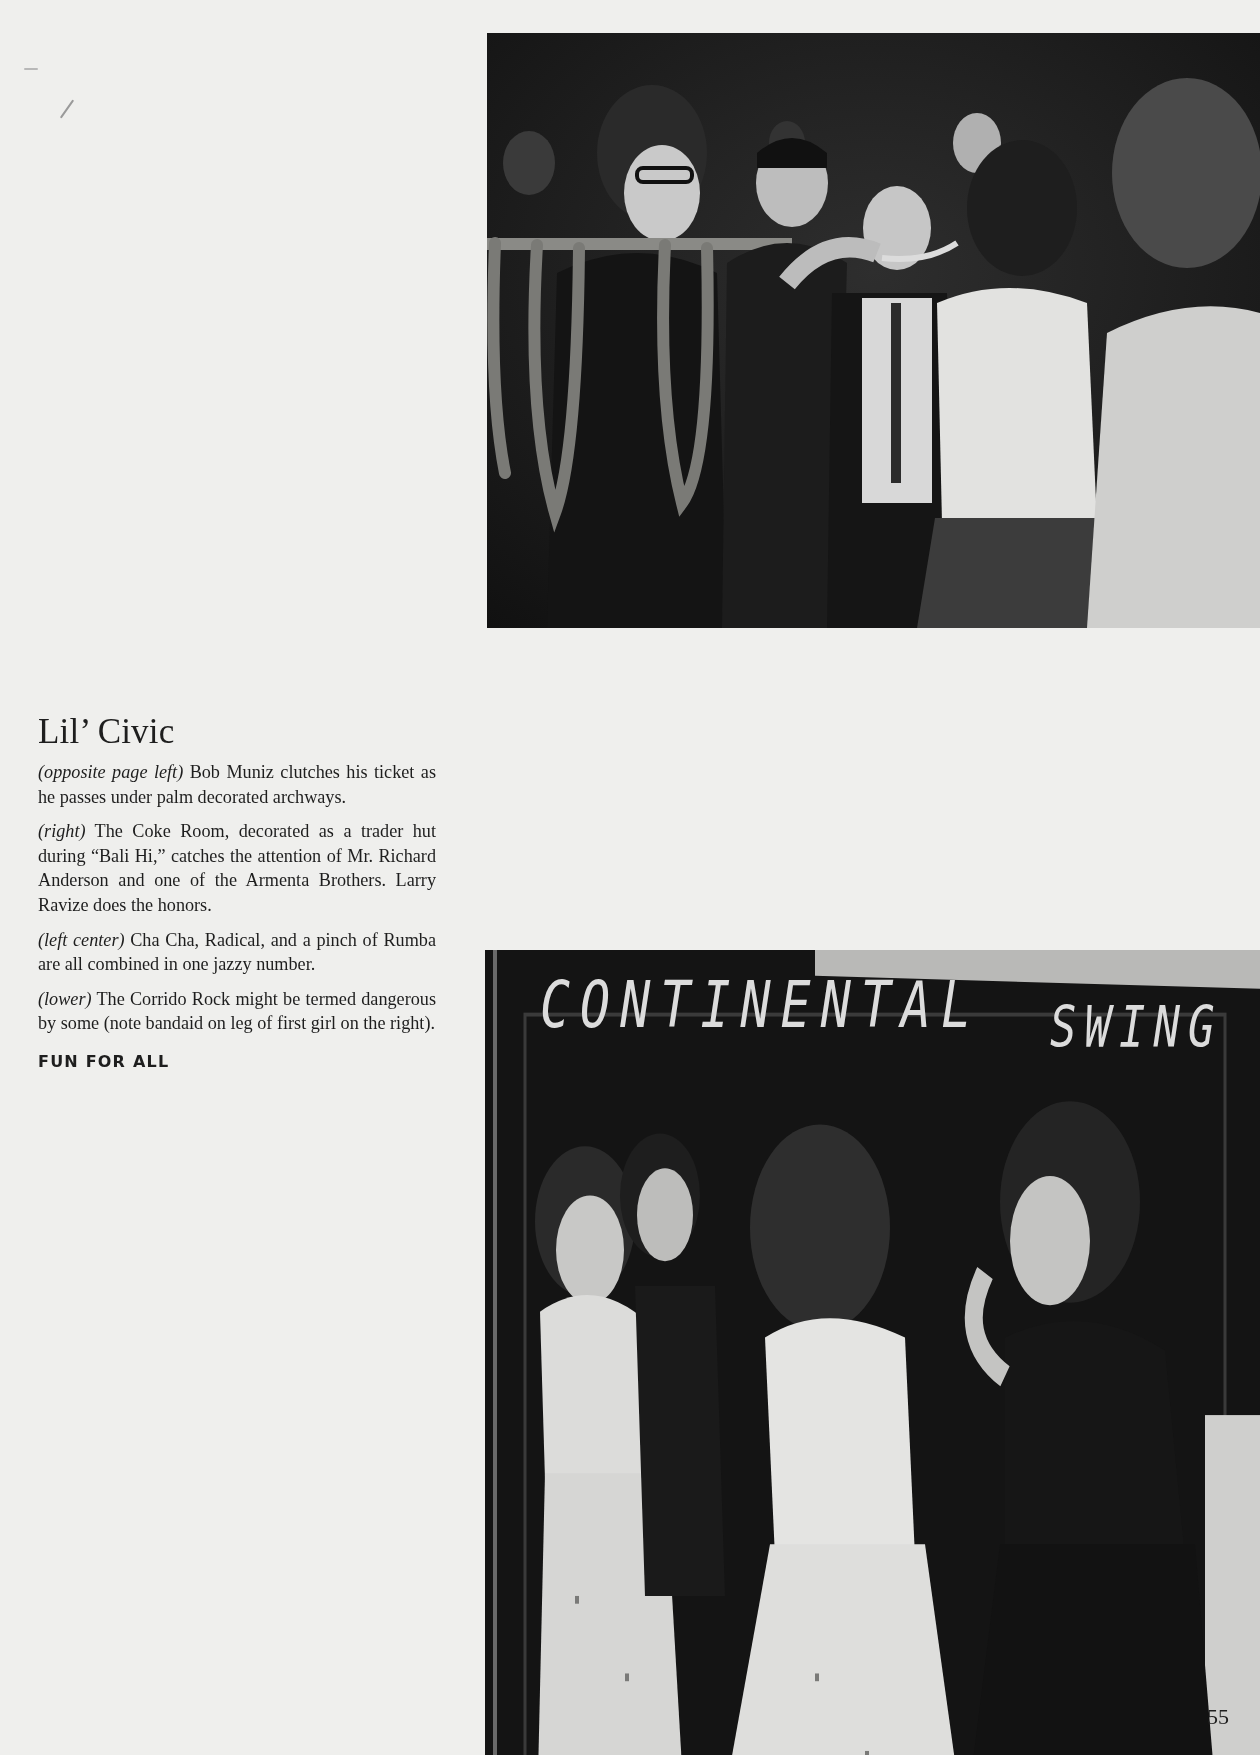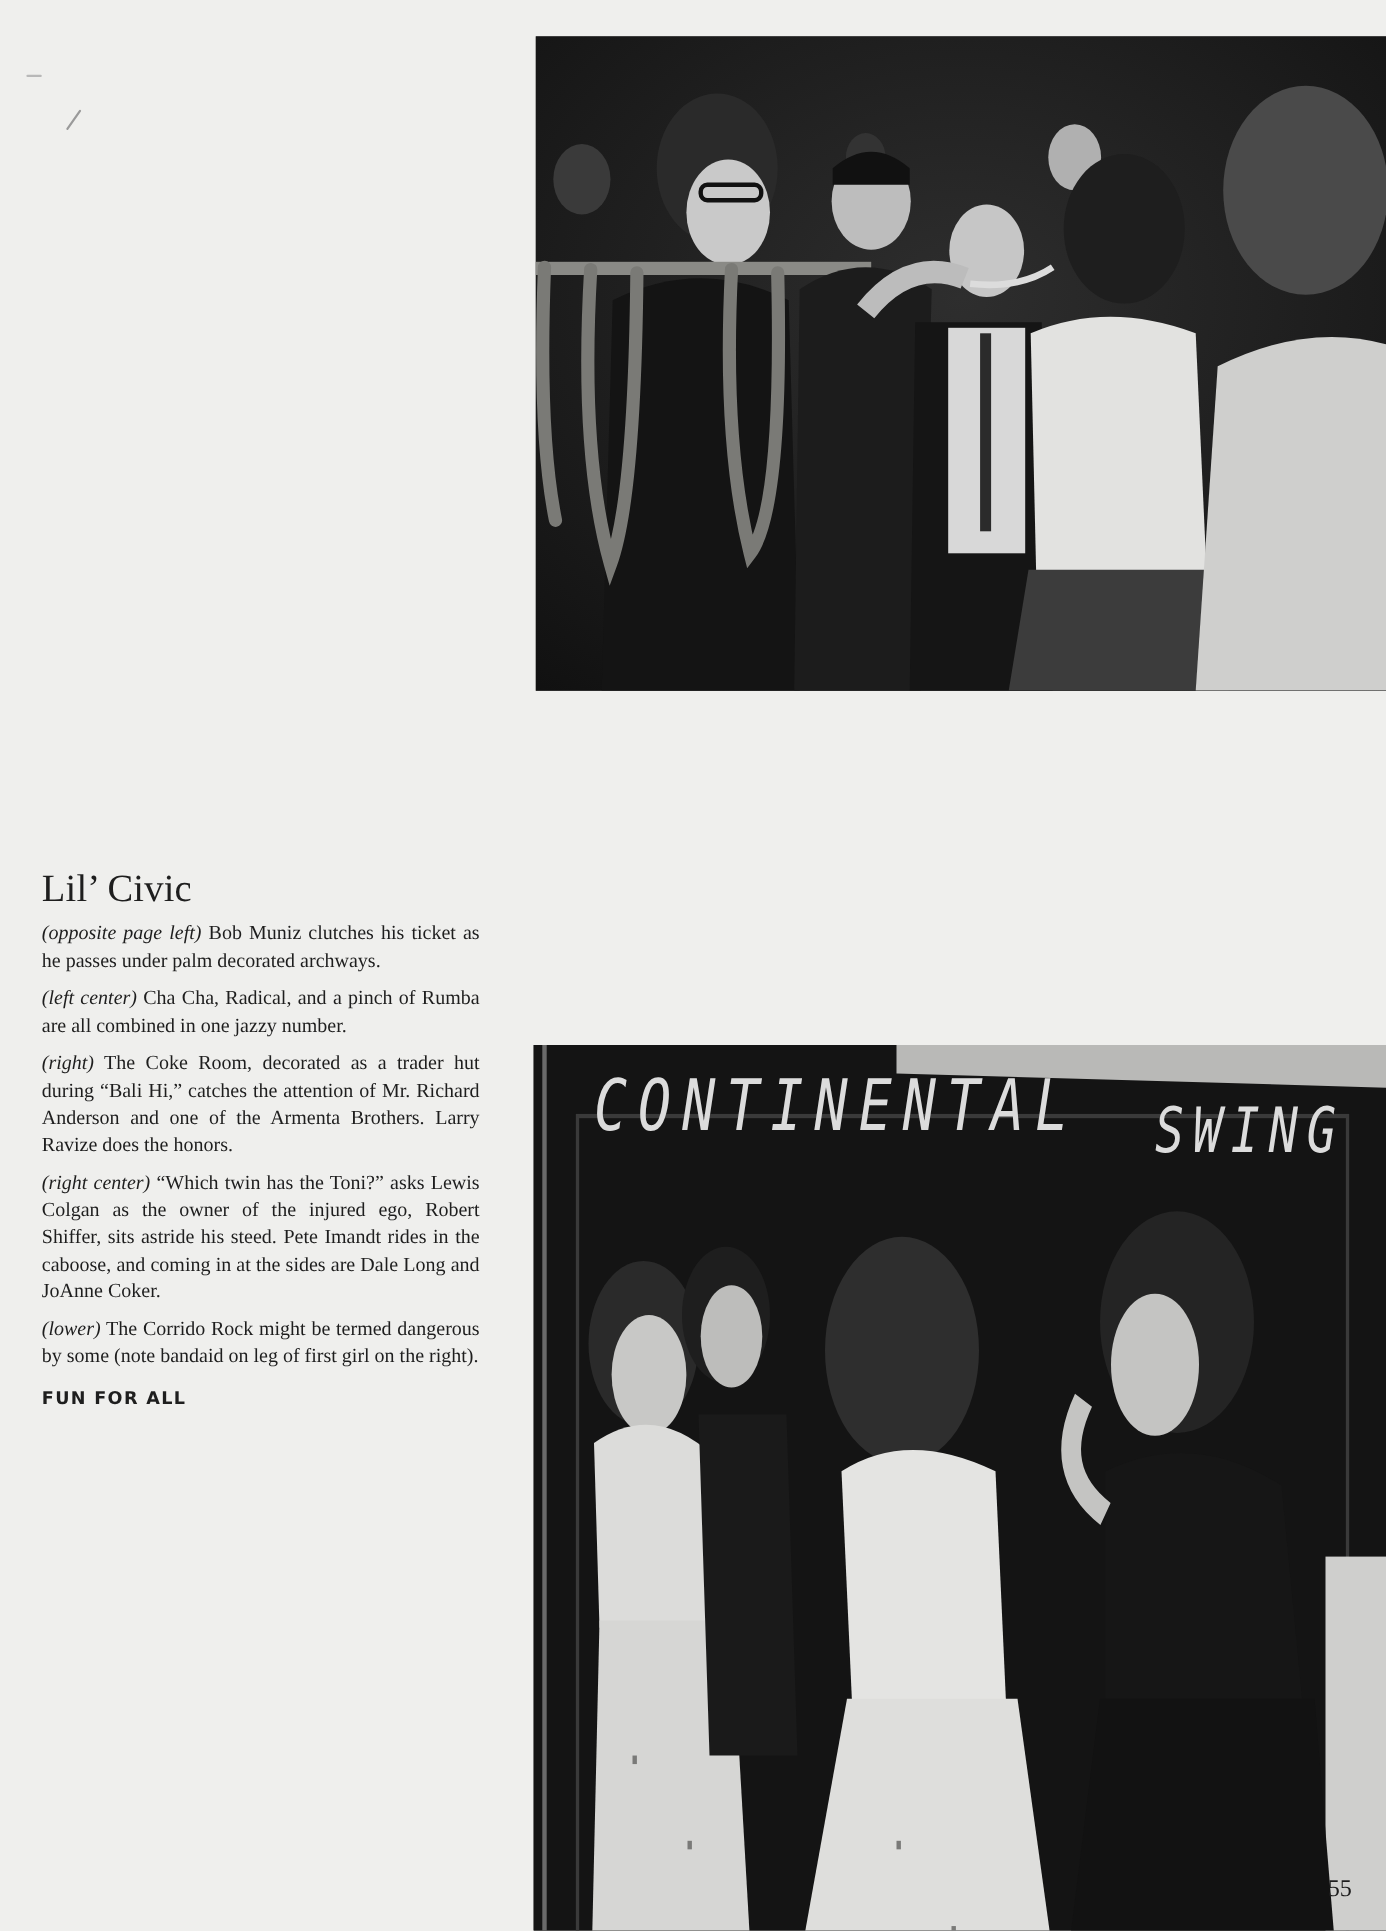--- a/index.html
+++ b/index.html
@@ -16,21 +16,21 @@
 
   .photo {
     position: absolute; overflow: hidden;
     background: #1a1a1a;
   }
   .photo svg { display: block; width: 100%; height: 100%; }
   #photo-upper { left: 487px; top: 33px; width: 773px; height: 595px; }
   #photo-lower { left: 485px; top: 950px; width: 775px; height: 956px; }
 
   .caption-col {
-    position: absolute; left: 38px; top: 788px; width: 398px;
+    position: absolute; left: 38px; top: 712px; width: 398px;
     font-size: 18.2px; line-height: 24.6px;
   }
   .section-title {
     font-size: 35px; line-height: 40px; margin: 0 0 8px 0;
     font-weight: normal; letter-spacing: 0.2px;
   }
   .caption {
     margin: 0 0 10px 0; text-align: justify;
     hyphens: manual;
   }
@@ -96,23 +96,22 @@
 
     <path d="M620 300 Q700 260 773 280 L773 595 L600 595 Z" fill="#cfcfcd"></path>
     <ellipse cx="700" cy="140" rx="75" ry="95" fill="#4a4a4a"></ellipse>
   </svg>
 </div>
 
 <div class="caption-col">
   <h1 class="section-title">Lil’ Civic</h1>
 
   <p class="caption"><span class="tag">(opposite page left)</span><span> Bob Muniz clutches his ticket as he passes under palm decorated archways.</span></p>
+  <p class="caption"><span class="tag">(right)</span><span> The Coke Room, decorated as a trader hut during “Bali Hi,” catches the attention of Mr. Richard Anderson and one of the Ar­menta Brothers. Larry Ravize does the hon­ors.</span></p>
   <p class="caption"><span class="tag">(left center)</span><span> Cha Cha, Radical, and a pinch of Rumba are all combined in one jazzy number.</span></p>
-  <p class="caption"><span class="tag">(right)</span><span> The Coke Room, decorated as a trader hut during “Bali Hi,” catches the attention of Mr. Richard Anderson and one of the Ar­menta Brothers. Larry Ravize does the hon­ors.</span></p>
-  <p class="caption"><span class="tag">(right center)</span><span> “Which twin has the Toni?” asks Lewis Colgan as the owner of the injured ego, Robert Shiffer, sits astride his steed. Pete Imandt rides in the caboose, and coming in at the sides are Dale Long and JoAnne Coker.</span></p>
   <p class="caption"><span class="tag">(lower)</span><span> The Corrido Rock might be termed dangerous by some (note bandaid on leg of first girl on the right).</span></p>
 
   <div class="subhead">FUN FOR ALL</div>
 
 </div>
 
 <div id="photo-lower" class="photo">
   <svg viewBox="0 0 775 740" preserveAspectRatio="none">
     <rect width="775" height="740" fill="#141414"></rect>
 

